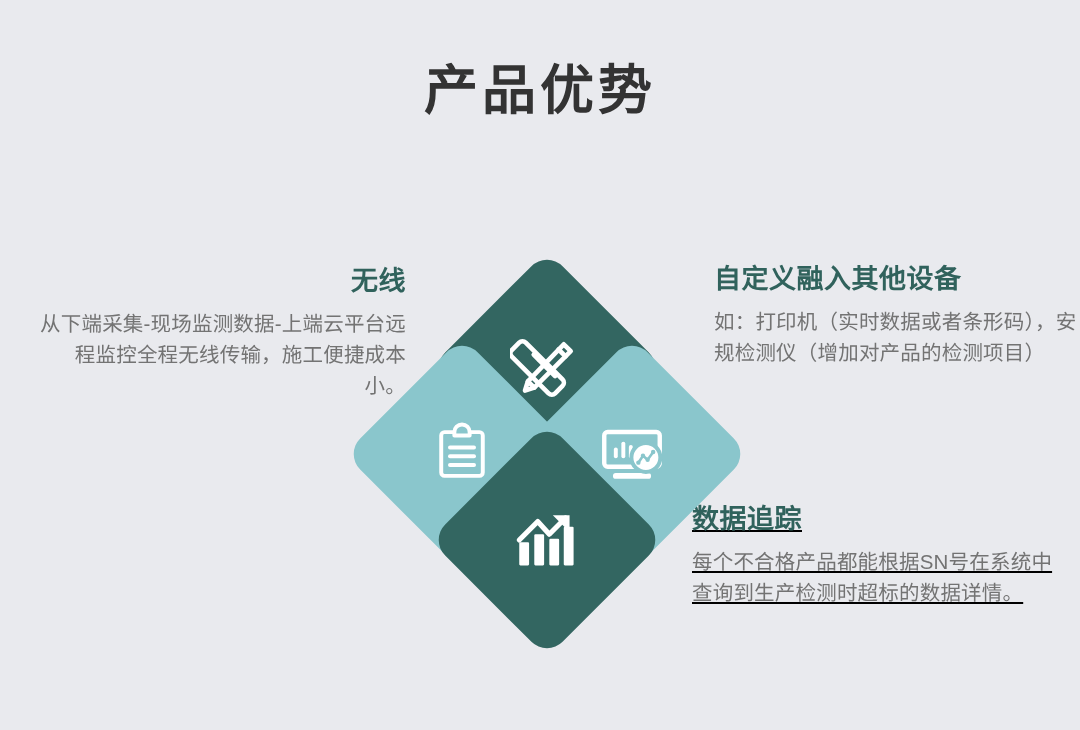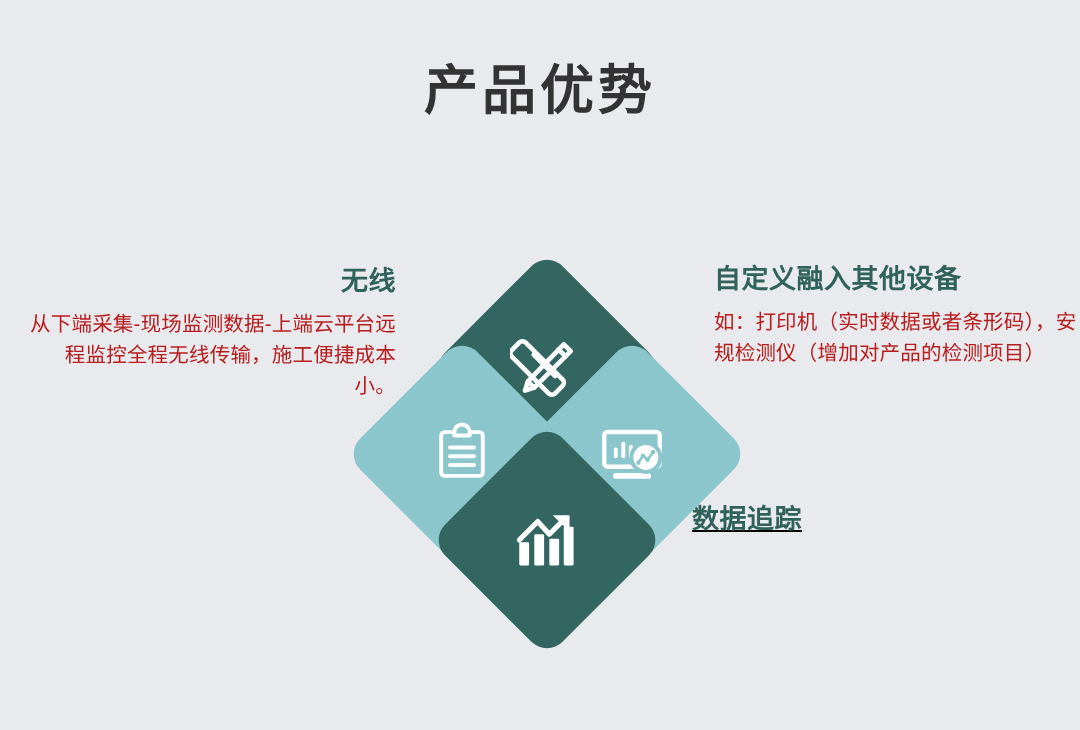--- a/index.html
+++ b/index.html
@@ -45,34 +45,34 @@
   .feature-title {
     font-size: 27px;
     font-weight: bold;
     color: #30625c;
     line-height: 1.25;
     margin-bottom: 9px;
     letter-spacing: 0.5px;
   }
   .feature-body {
     font-size: 20.5px;
-    color: #b91c1c;
+    color: #737373;
     line-height: 1.52;
     letter-spacing: 0.2px;
   }
 
   .feature.align-right {
     text-align: right;
   }
   .feature.align-left {
     text-align: left;
   }
 
   
-  .f-wireless    { left: 28px;  top: 265px; }
+  .f-wireless    { left: 38px;  top: 265px; }
   .f-custom      { left: 714px; top: 263px; }
   .f-capacity    { left: 22px;  top: 503px; }
   .f-tracking    { left: 692px; top: 503px; text-decoration: underline; }
 
   
   .cluster {
     position: absolute;
     left: 380px;
     top: 287px;
     width: 334px;
@@ -119,20 +119,21 @@
   </div>
 
   <div class="feature align-left f-custom">
     <div class="feature-title">自定义融入其他设备</div>
     <div class="feature-body">如：打印机（实时数据或者条形码），安规检测仪（增加对产品的检测项目）</div>
   </div>
 
 
   <div class="feature align-left f-tracking">
     <div class="feature-title">数据追踪</div>
+    <div class="feature-body">每个不合格产品都能根据SN号在系统中查询到生产检测时超标的数据详情。</div>
   </div>
 
   <div class="cluster">
 
     <div class="diamond d-top">
       <div class="icon-wrap">
         <svg width="74" height="74" viewBox="0 0 64 64" fill="none" stroke="#ffffff" stroke-width="4" stroke-linecap="round" stroke-linejoin="round">
 
           <rect x="-3" y="23.5" width="53" height="17" rx="4" transform="rotate(45 23.5 32)"></rect>
 

